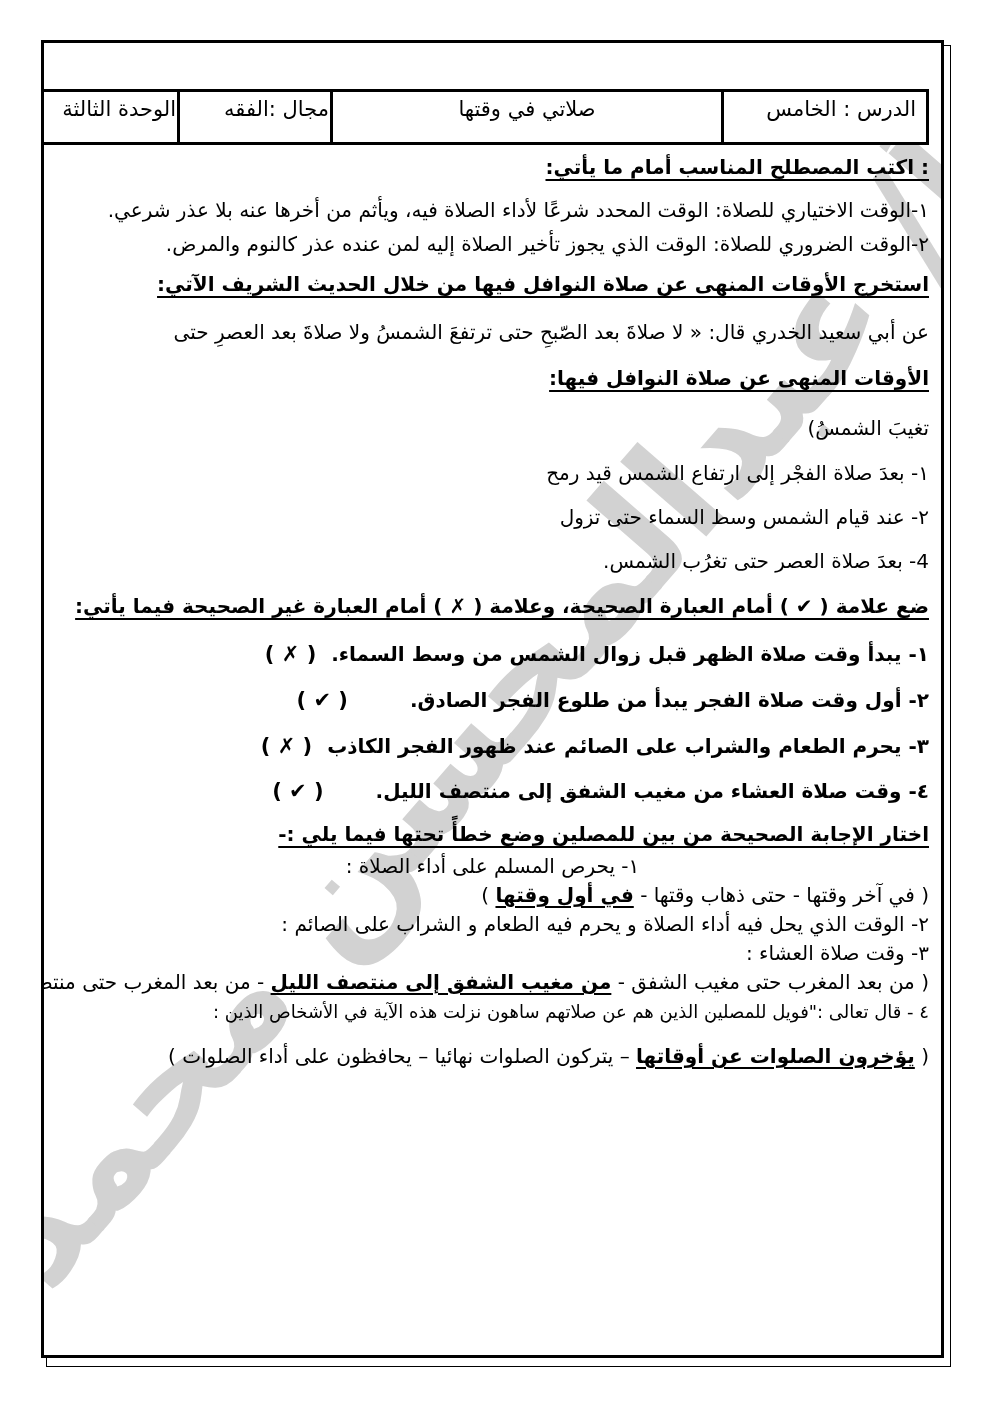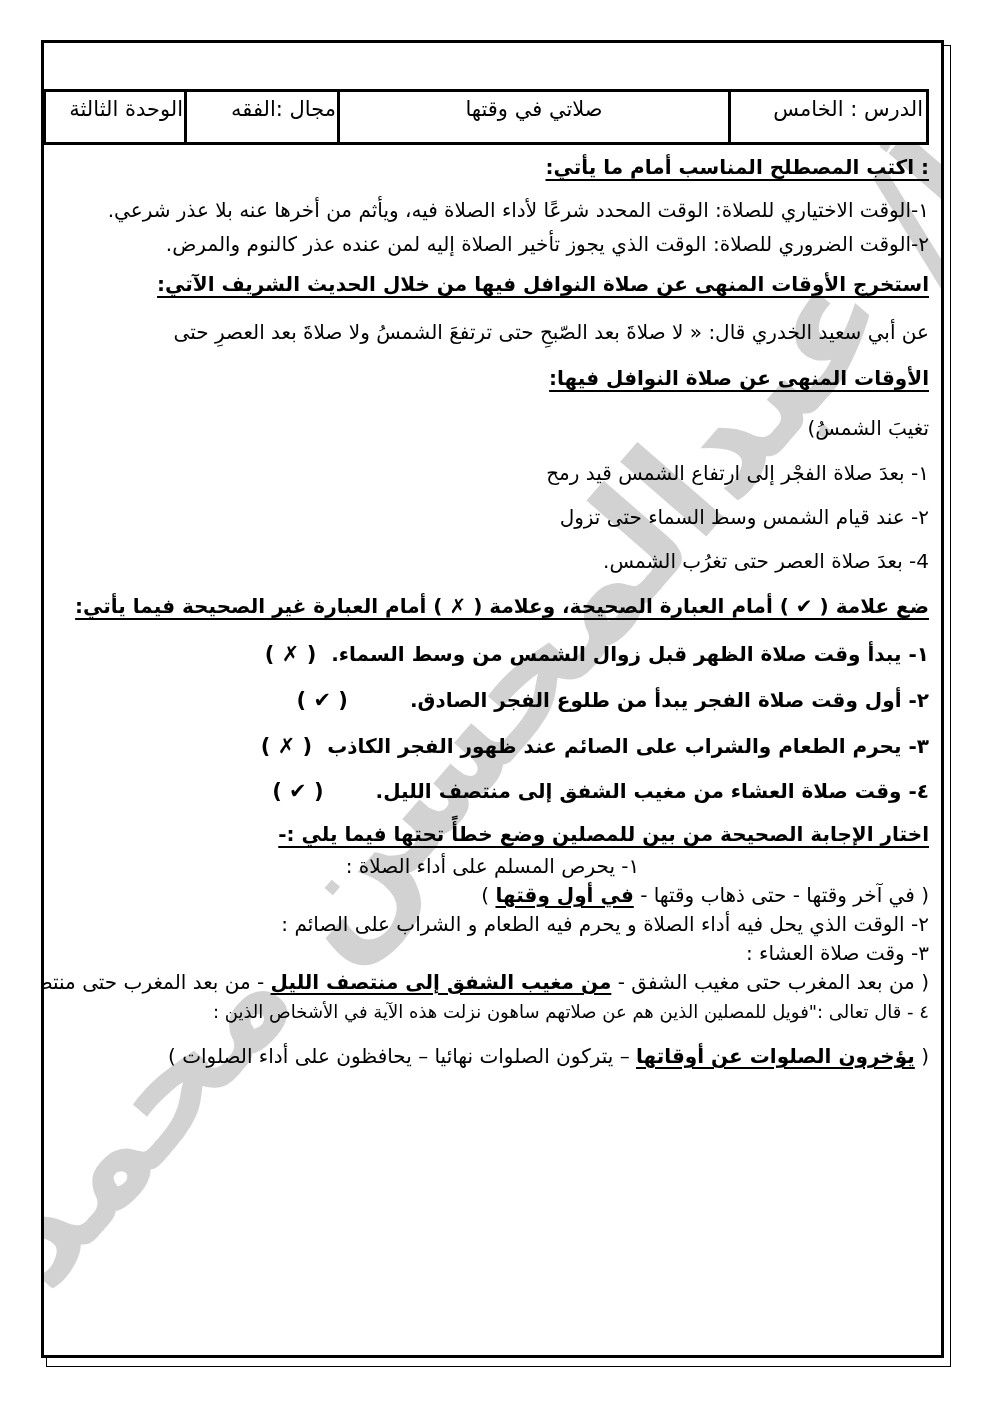--- a/index.html
+++ b/index.html
@@ -27,21 +27,21 @@
   }
   
   table.header-table{
     border-collapse:collapse;table-layout:fixed;direction:rtl;
     width:883px;margin:46px auto 0 auto;
   }
   table.header-table td{
     border:3px solid #000;height:44px;vertical-align:top;
     font-size:21px;padding-top:5px;background:#fff;
   }
-  td.cell-lesson{width:191px;text-align:right;padding-right:3px;}
+  td.cell-lesson{width:191px;text-align:right;padding-right:10px;}
   td.cell-title{width:386px;text-align:center;}
   td.cell-subject{width:148px;text-align:right;}
   td.cell-unit{width:136px;text-align:right;}
   
   .line{line-height:30px;font-size:20px;position:relative;}
   .heading{
     font-weight:bold;
     text-decoration:underline;text-decoration-thickness:2px;text-underline-offset:5px;
   }
   .bold-line{font-weight:bold;}

